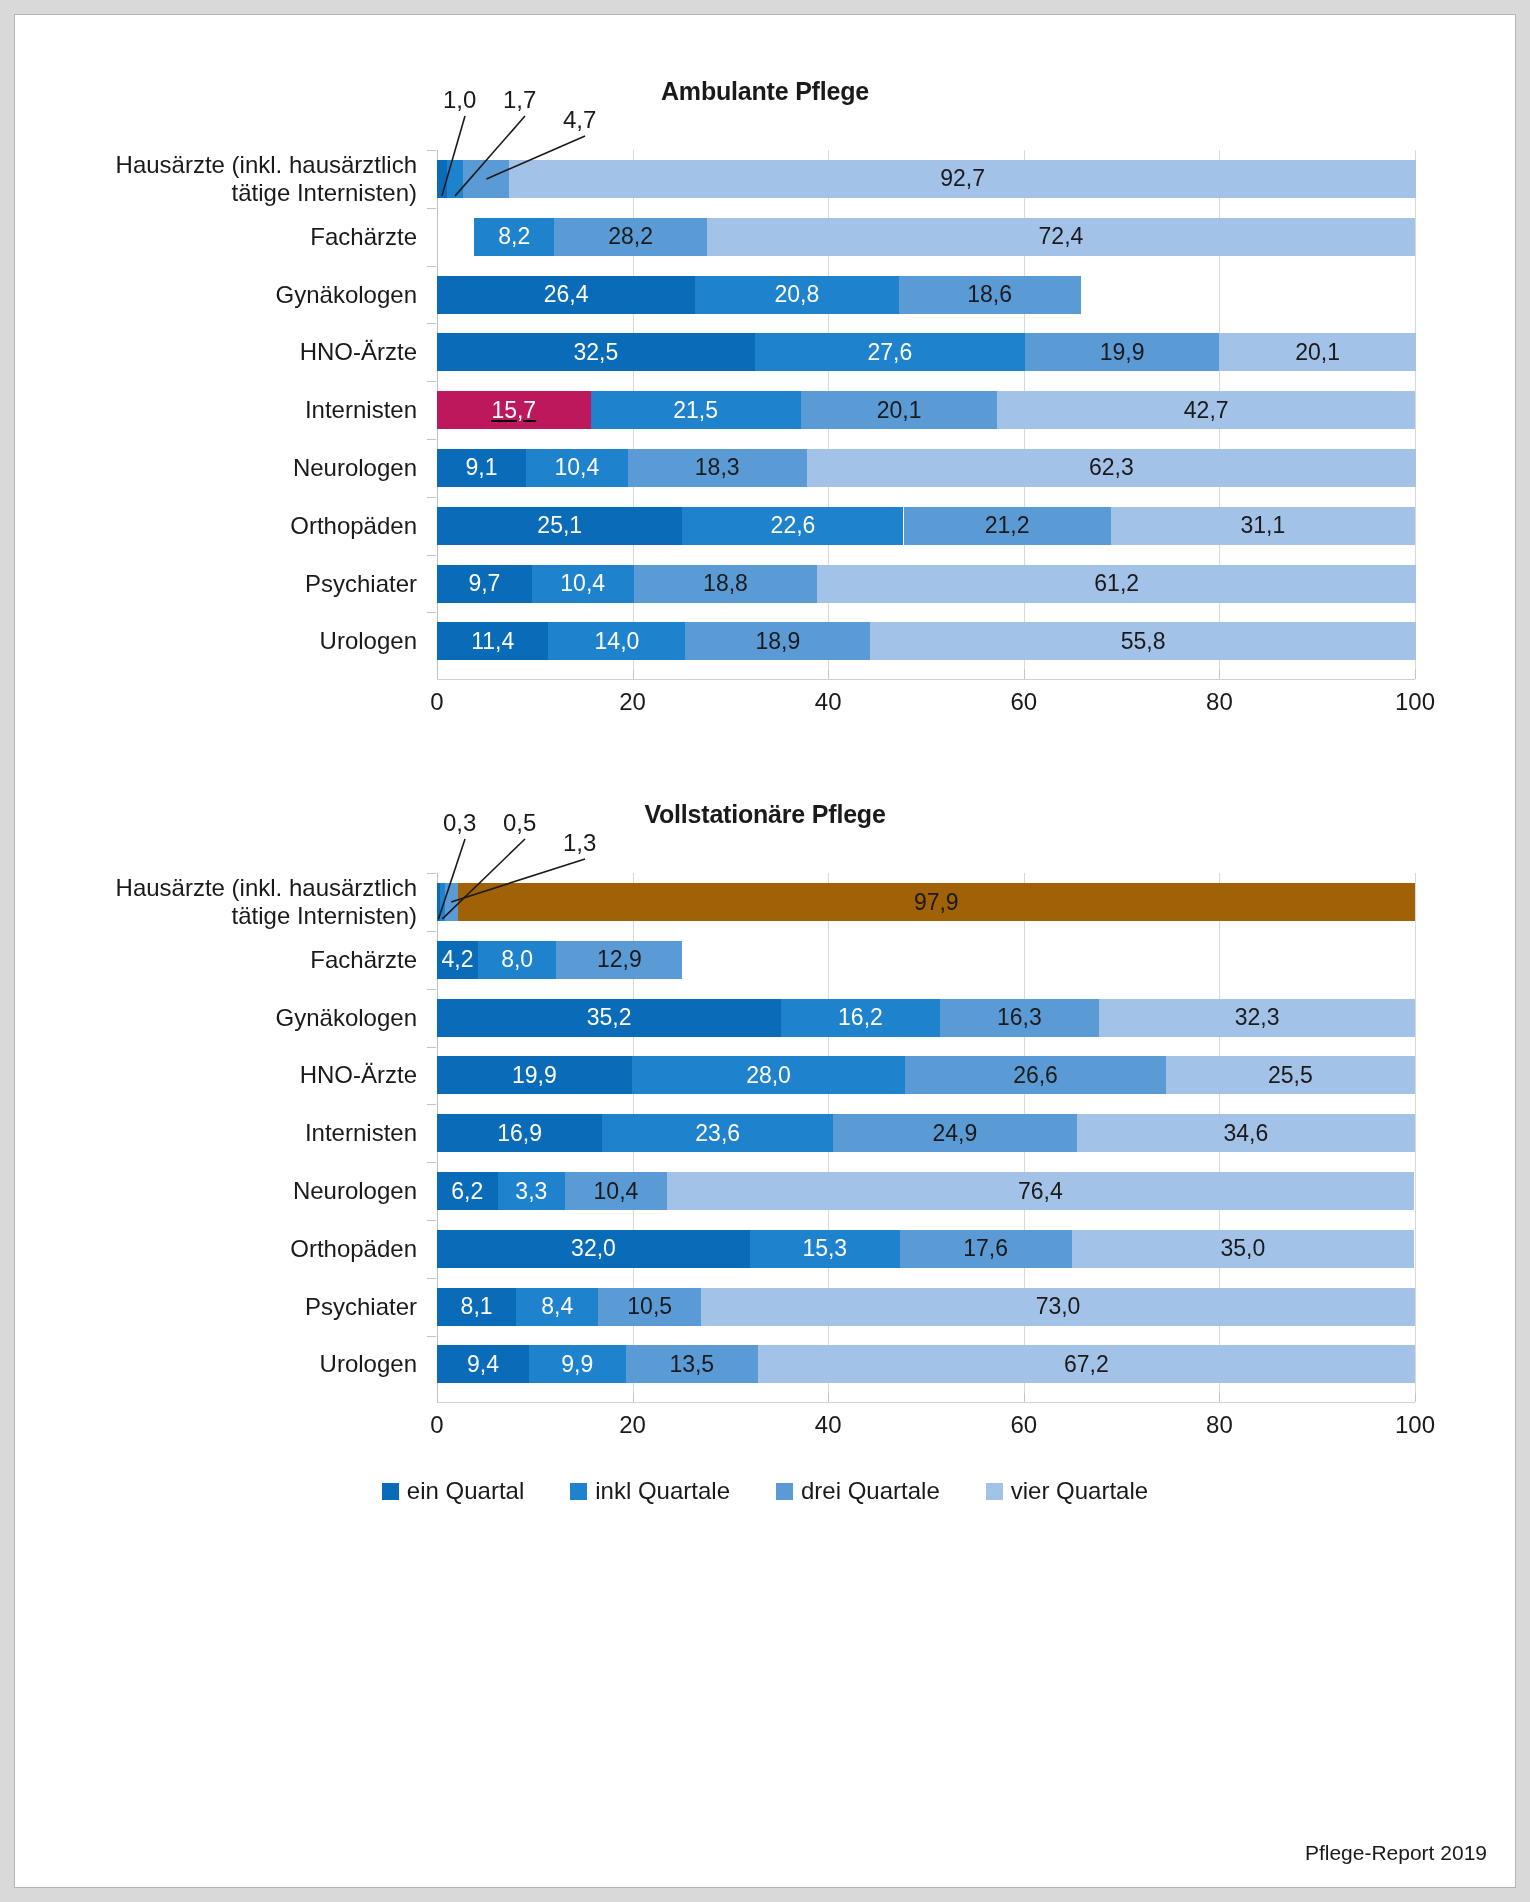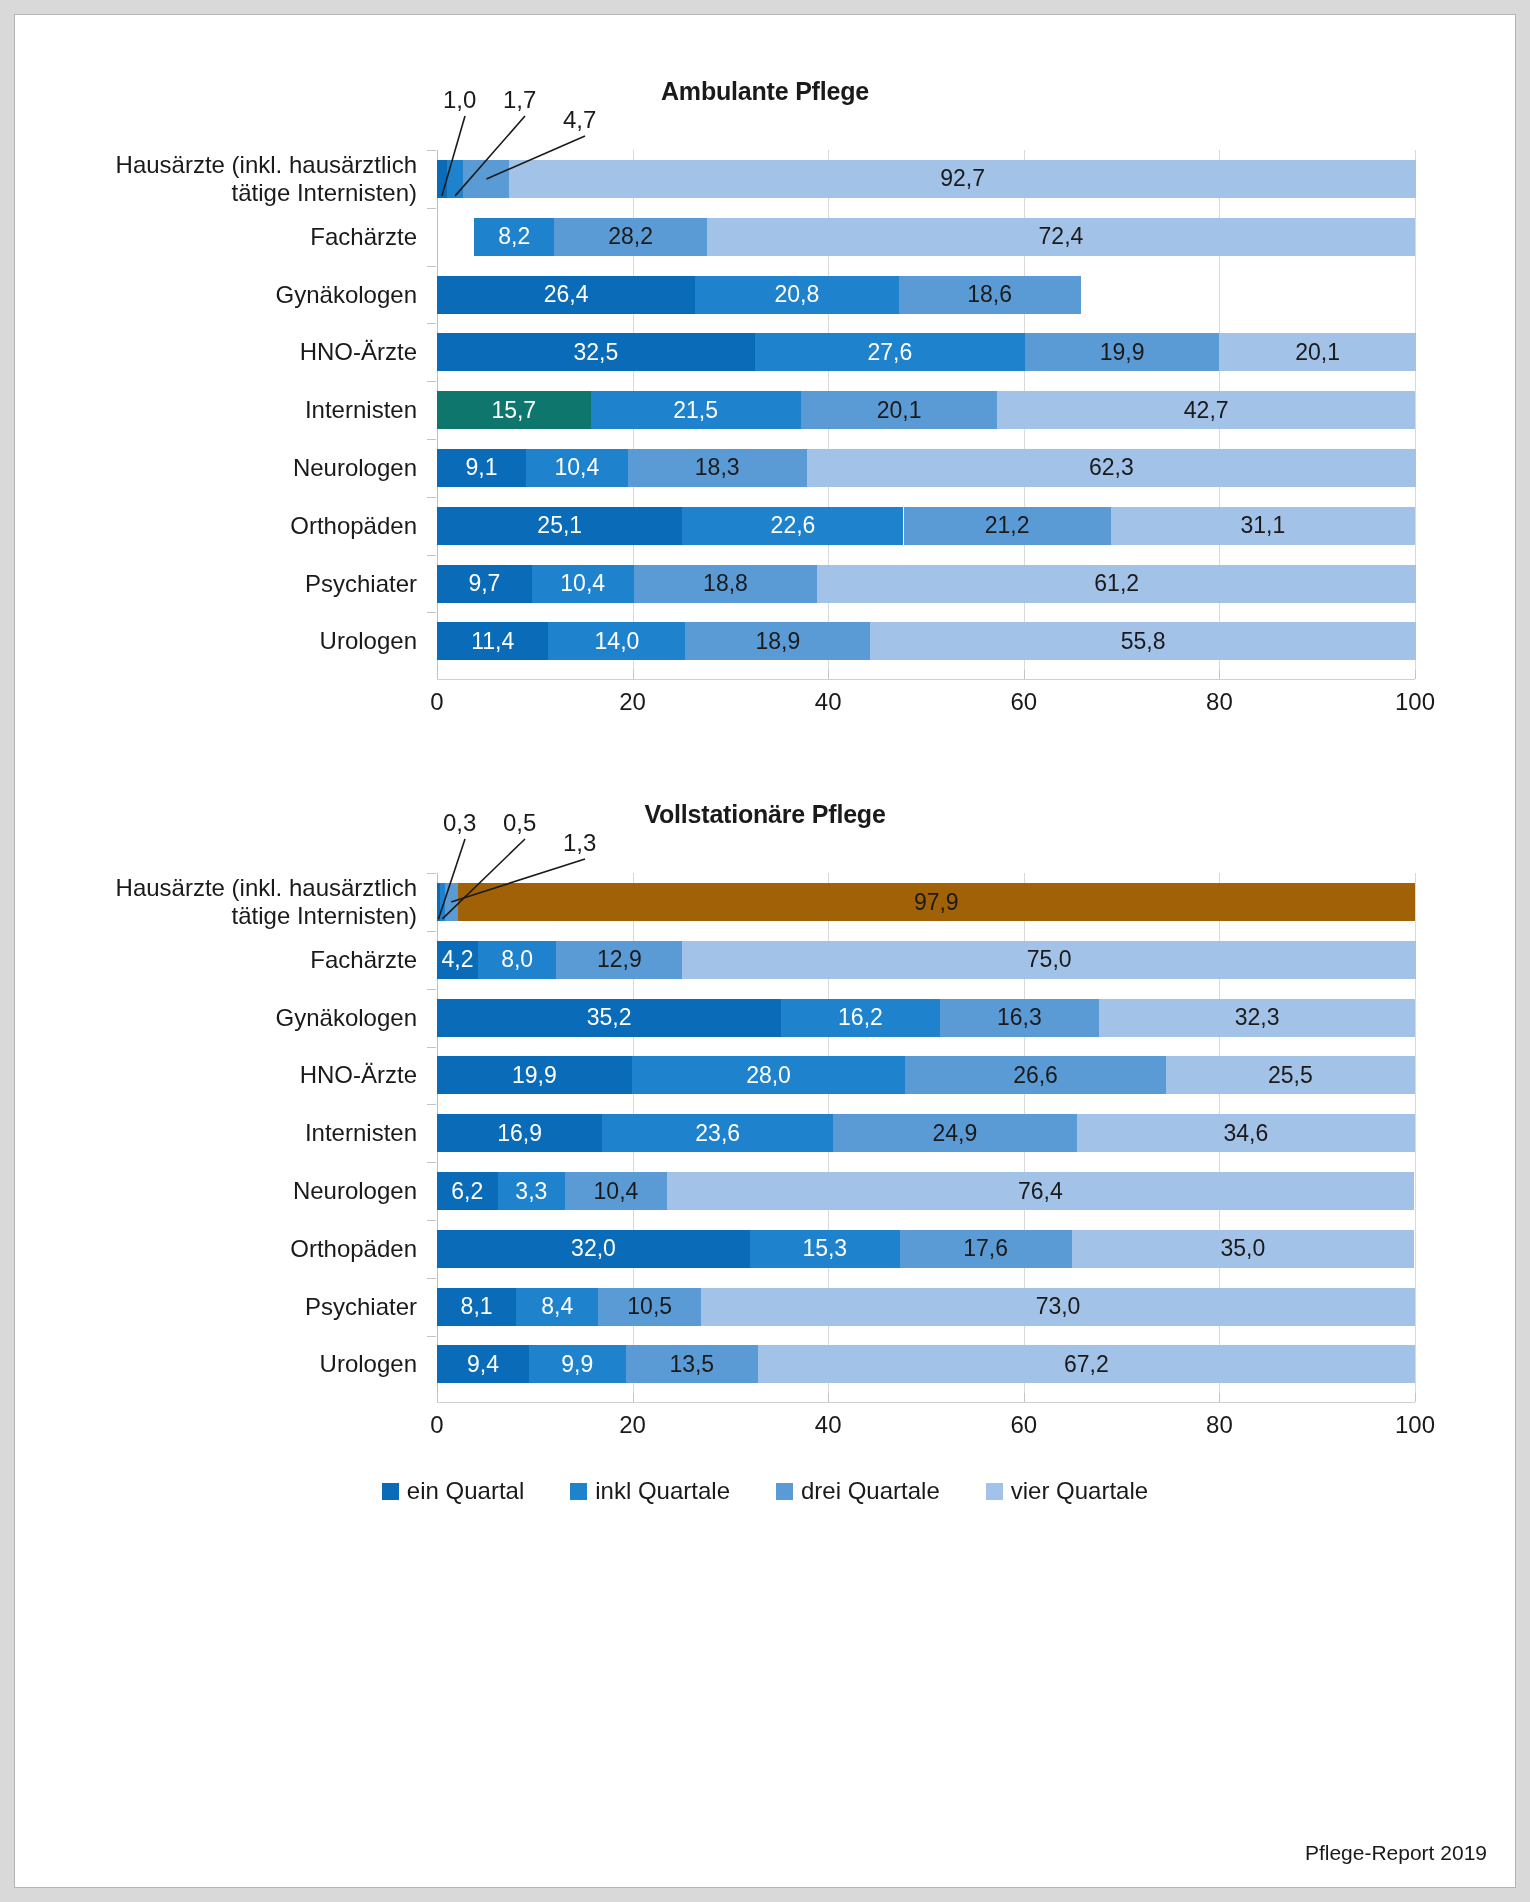--- a/index.html
+++ b/index.html
@@ -214,21 +214,21 @@
             <div class="seg" style="left: 60.1%; width: 19.9%; background: rgb(91, 155, 213);">
               <span class="val" style="color: rgb(26, 26, 26);">19,9</span>
             </div>
             <div class="seg" style="left: 80%; width: 20.1%; background: rgb(163, 194, 232);">
               <span class="val" style="color: rgb(26, 26, 26);">20,1</span>
             </div>
           </div>
           <div class="row" style="top: 285.1px; height: 38px;">
             <div class="row-label">Internisten</div>
             <div class="row-tick" style="top: -9.9px;"></div>
-            <div class="seg" style="left: 0%; width: 15.7%; background: #0f766e;">
+            <div class="seg" style="left: 0%; width: 15.7%; background: #be185d; text-decoration: underline;">
               <span class="val" style="color: rgb(255, 255, 255);">15,7</span>
             </div>
             <div class="seg" style="left: 15.7%; width: 21.5%; background: rgb(31, 130, 204);">
               <span class="val" style="color: rgb(255, 255, 255);">21,5</span>
             </div>
             <div class="seg" style="left: 37.2%; width: 20.1%; background: rgb(91, 155, 213);">
               <span class="val" style="color: rgb(26, 26, 26);">20,1</span>
             </div>
             <div class="seg" style="left: 57.3%; width: 42.7%; background: rgb(163, 194, 232);">
               <span class="val" style="color: rgb(26, 26, 26);">42,7</span>
@@ -351,23 +351,20 @@
             <div class="row-tick" style="top: -9.9px;"></div>
             <div class="seg" style="left: 0%; width: 4.2%; background: rgb(10, 108, 184);">
               <span class="val" style="color: rgb(255, 255, 255);">4,2</span>
             </div>
             <div class="seg" style="left: 4.2%; width: 8%; background: rgb(31, 130, 204);">
               <span class="val" style="color: rgb(255, 255, 255);">8,0</span>
             </div>
             <div class="seg" style="left: 12.2%; width: 12.9%; background: rgb(91, 155, 213);">
               <span class="val" style="color: rgb(26, 26, 26);">12,9</span>
             </div>
-            <div class="seg" style="left: 25.1%; width: 75%; background: rgb(163, 194, 232);">
-              <span class="val" style="color: rgb(26, 26, 26);">75,0</span>
-            </div>
           </div>
           <div class="row" style="top: 169.5px; height: 38px;">
             <div class="row-label">Gynäkologen</div>
             <div class="row-tick" style="top: -9.9px;"></div>
             <div class="seg" style="left: 0%; width: 35.2%; background: rgb(10, 108, 184);">
               <span class="val" style="color: rgb(255, 255, 255);">35,2</span>
             </div>
             <div class="seg" style="left: 35.2%; width: 16.2%; background: rgb(31, 130, 204);">
               <span class="val" style="color: rgb(255, 255, 255);">16,2</span>
             </div>

